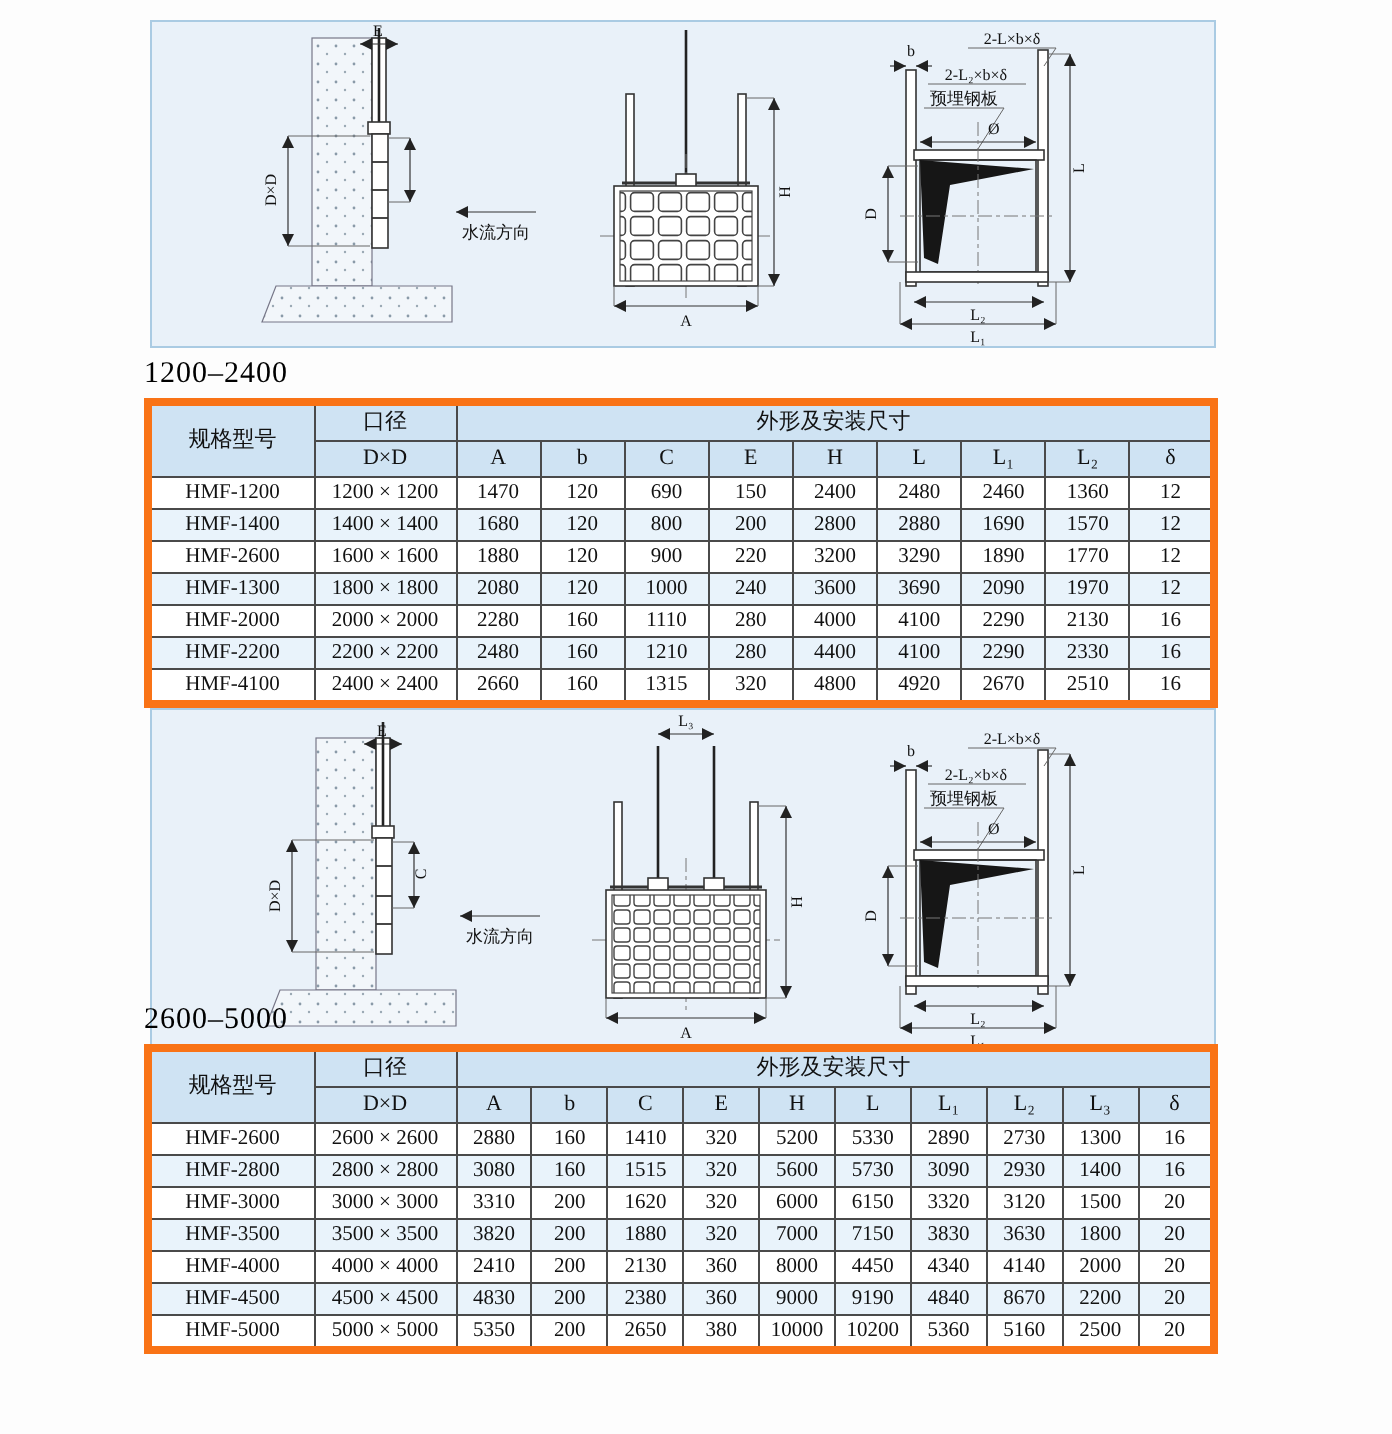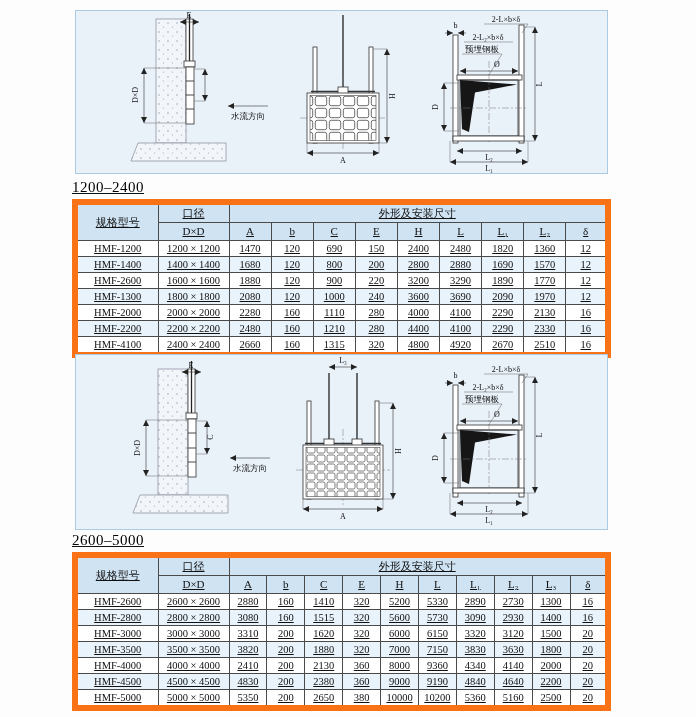--- a/index.html
+++ b/index.html
@@ -2,26 +2,26 @@
 <html style="--panel-bg: #e9f1f9; --panel-border: #aacbe3; --head-bg: #cfe3f3; --row-alt: #e9f3fb;"><head>
 <meta charset="utf-8">
 <style>
   html,body{margin:0;padding:0;background:#fff;}
   .page{position:relative;width:696px;height:717px;background:#fdfdfd;overflow:hidden;
         font-family:"Liberation Serif","DejaVu Serif",serif;color:#111;}
   .panel{position:absolute;left:75px;width:531px;background:var(--panel-bg,#e9f1f9);
          border:1px solid var(--panel-border,#aacbe3);box-sizing:content-box;}
   .panel-1{top:10px;height:162px;}
   .panel-2{top:354px;height:174px;}
-  .tbl-wrap{position:absolute;left:72px;width:475px;text-decoration:underline;}
+  .tbl-wrap{position:absolute;left:72px;width:475px;}
   .tbl-wrap-1{top:177px;}
-  .tbl-wrap-2{top:530px;}
+  .tbl-wrap-2{top:500px;}
   .tbl-title{font-size:15px;letter-spacing:.5px;color:#000;height:22px;line-height:20px;}
   table.spec{border-collapse:collapse;table-layout:fixed;width:535px;
-             border:6px solid #f97316;background:#fff;}
+             border:4px solid #f97316;background:#fff;}
   table.spec th,table.spec td{border:1px solid #4a4a4a;padding:0;text-align:center;
              overflow:hidden;white-space:nowrap;}
   table.spec th{background:var(--head-bg,#cfe3f3);font-weight:normal;font-size:11px;
              height:17px;line-height:17px;}
   table.spec td{font-size:10.5px;height:15px;line-height:15px;}
   table.spec tr.alt td{background:var(--row-alt,#e9f3fb);}
   
   .ln{stroke:#333;stroke-width:.9;fill:none;}
   .thin{stroke:#666;stroke-width:.5;fill:none;}
   .dim{stroke:#333;stroke-width:.6;fill:none;}
@@ -189,21 +189,21 @@
         <tbody>
           <tr>
             <td>HMF-1200</td>
             <td>1200 × 1200</td>
             <td>1470</td>
             <td>120</td>
             <td>690</td>
             <td>150</td>
             <td>2400</td>
             <td>2480</td>
-            <td>1820</td>
+            <td>2460</td>
             <td>1360</td>
             <td>12</td>
           </tr>
           <tr class="alt">
             <td>HMF-1400</td>
             <td>1400 × 1400</td>
             <td>1680</td>
             <td>120</td>
             <td>800</td>
             <td>200</td>
@@ -498,37 +498,37 @@
             <td>20</td>
           </tr>
           <tr>
             <td>HMF-4000</td>
             <td>4000 × 4000</td>
             <td>2410</td>
             <td>200</td>
             <td>2130</td>
             <td>360</td>
             <td>8000</td>
-            <td>9360</td>
+            <td>4450</td>
             <td>4340</td>
             <td>4140</td>
             <td>2000</td>
             <td>20</td>
           </tr>
           <tr class="alt">
             <td>HMF-4500</td>
             <td>4500 × 4500</td>
             <td>4830</td>
             <td>200</td>
             <td>2380</td>
             <td>360</td>
             <td>9000</td>
             <td>9190</td>
             <td>4840</td>
-            <td>4640</td>
+            <td>8670</td>
             <td>2200</td>
             <td>20</td>
           </tr>
           <tr>
             <td>HMF-5000</td>
             <td>5000 × 5000</td>
             <td>5350</td>
             <td>200</td>
             <td>2650</td>
             <td>380</td>

